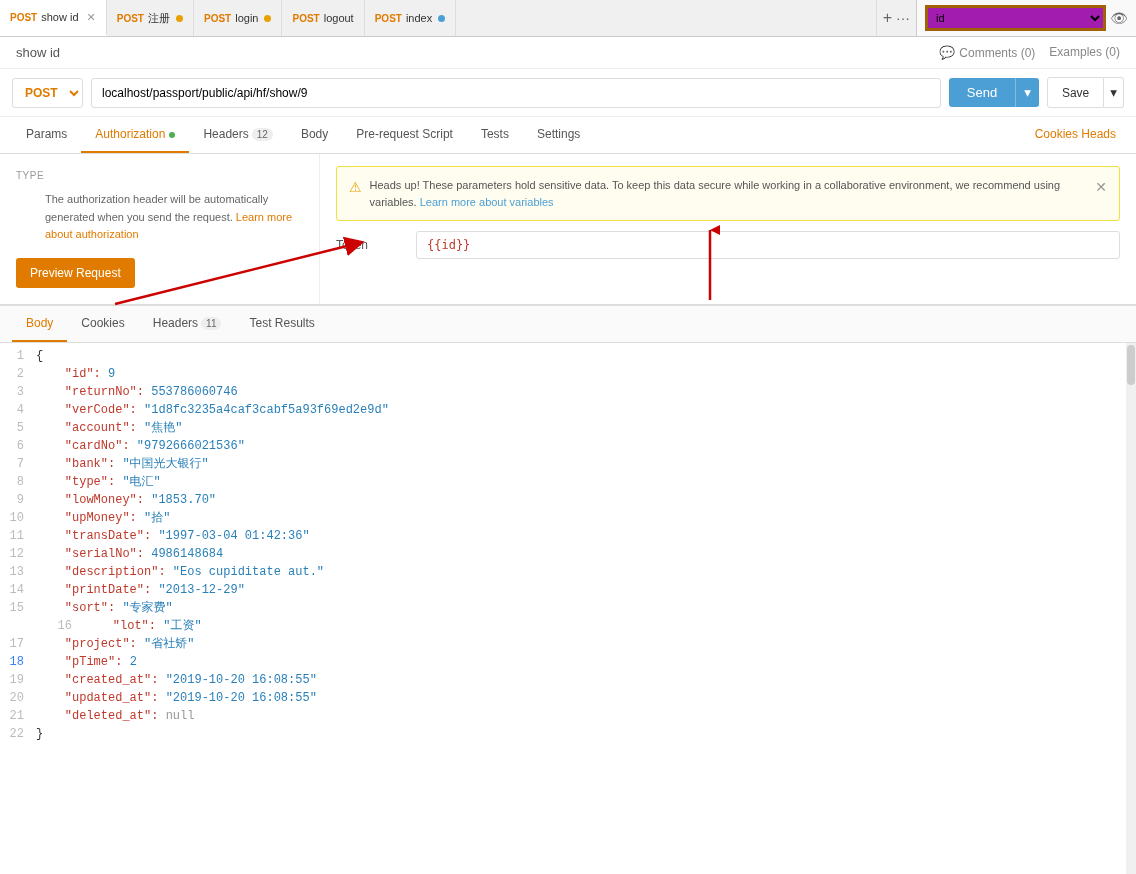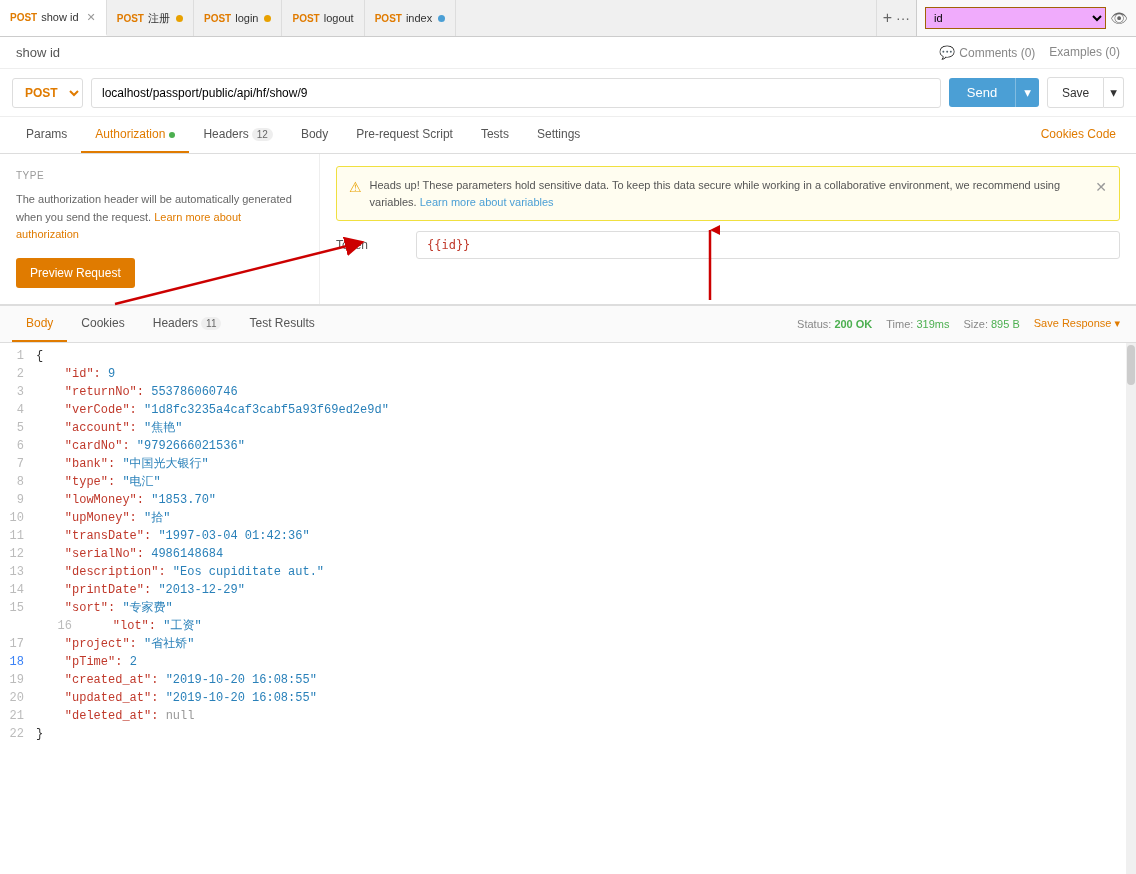--- a/index.html
+++ b/index.html
@@ -46,21 +46,21 @@
           <span>index</span>
           <span style="width:7px;height:7px;border-radius:50%;background:#4b9fd5;margin-left:6px;display:inline-block;"></span>
         </div>
       </div>
     <div style="display:flex; align-items:center; padding:0 6px; gap:4px; border-left:1px solid #ddd;">
       <span style="cursor:pointer; font-size:16px; color:#666;">+</span>
       <span style="cursor:pointer; font-size:14px; color:#666;">···</span>
     </div>
 
     <div style="display:flex; align-items:center; min-width:220px; border-left:1px solid #ccc; padding: 0 8px; background:#f9f9f9;">
-      <select style="flex:1; border:1px solid #a16207; padding:3px 4px; font-size:11px; background:#f0abfc;">
+      <select style="flex:1; border:3px solid #a16207; padding:3px 4px; font-size:11px; background:#a21caf;">
         <option>id</option>
       </select>
       <button style="background:none; border:none; cursor:pointer; color:#666; font-size:14px; margin-left:4px;">👁</button>
     </div>
   </div>
 
   <div style="display:flex; align-items:center; padding:8px 16px; border-bottom:1px solid #eee;">
     <span style="font-size:13px; color:#555;">show id</span>
     <div style="margin-left:auto; display:flex; gap:14px; font-size:12px; color:#888;">
       <span style="cursor:pointer; display:flex; align-items:center; gap:4px;"><span style="font-size:13px;">💬</span> Comments (0)</span>
@@ -86,28 +86,28 @@
 
   <div style="display:flex; border-bottom:1px solid #ddd; padding:0 12px; background:#fff;" id="req-tabs">
 
   <div style="padding: 10px 14px; font-size: 12px; cursor: pointer; color: rgb(85, 85, 85); border-bottom: 2px solid transparent;">Params</div>
       <div style="padding: 10px 14px; font-size: 12px; cursor: pointer; color: rgb(224, 123, 0); border-bottom: 2px solid rgb(224, 123, 0);">Authorization<span style="display:inline-block;width:6px;height:6px;border-radius:50%;background:#4CAF50;margin-left:4px;"></span></div>
       <div style="padding: 10px 14px; font-size: 12px; cursor: pointer; color: rgb(85, 85, 85); border-bottom: 2px solid transparent;">Headers<span style="background:#eee;color:#666;font-size:10px;padding:1px 5px;border-radius:8px;margin-left:3px;">12</span></div>
       <div style="padding: 10px 14px; font-size: 12px; cursor: pointer; color: rgb(85, 85, 85); border-bottom: 2px solid transparent;">Body</div>
       <div style="padding: 10px 14px; font-size: 12px; cursor: pointer; color: rgb(85, 85, 85); border-bottom: 2px solid transparent;">Pre-request Script</div>
       <div style="padding: 10px 14px; font-size: 12px; cursor: pointer; color: rgb(85, 85, 85); border-bottom: 2px solid transparent;">Tests</div>
       <div style="padding: 10px 14px; font-size: 12px; cursor: pointer; color: rgb(85, 85, 85); border-bottom: 2px solid transparent;">Settings</div>
-      <span style="margin-left: auto; color: rgb(224, 123, 0); font-size: 12px; cursor: pointer; padding: 10px 8px;">Cookies  Code</span>
+      <span style="margin-left: auto; color: rgb(224, 123, 0); font-size: 12px; cursor: pointer; padding: 10px 8px;">Cookies  Heads</span>
     </div>
 
   <div style="display:flex; border-bottom:2px solid #ddd;">
 
     <div style="width:320px; padding:16px; border-right:1px solid #eee;">
       <div style="font-size:10px; color:#999; text-transform:uppercase; margin-bottom:6px; letter-spacing:0.5px;">TYPE</div>
-      <div style="font-size:11px; color:#666; margin-top:10px; line-height:1.6;">
+      <div style="font-size:11px; color:#666; margin-top:10px; line-height:1.6;margin-left:29px;">
         The authorization header will be automatically generated when you send the request. <a href="#" style="color:#e07b00; text-decoration:none;">Learn more about authorization</a>
       </div>
       <button style="margin-top:14px; background:#e07b00; color:#fff; border:none; padding:8px 14px; font-size:12px; cursor:pointer; border-radius:3px;">Preview Request</button>
     </div>
 
     <div style="flex:1; padding:12px 16px; position:relative;">
 
       <div style="background:#fffdf0; border:1px solid #f0e040; border-radius:3px; padding:10px 12px; margin-bottom:10px; display:flex; align-items:flex-start; gap:8px; font-size:11px; color:#555; line-height:1.5;">
         <span style="color:#e8a100; font-size:14px; flex-shrink:0;">⚠</span>
         <span>Heads up! These parameters hold sensitive data. To keep this data secure while working in a collaborative environment, we recommend using variables. <a href="#" style="color:#4b9fd5; text-decoration:none;">Learn more about variables</a></span>
@@ -146,26 +146,20 @@
   </div>
 
   <div style="flex:1; display:flex; flex-direction:column; overflow:hidden;">
 
     <div style="display:flex; align-items:center; padding:0 12px; border-bottom:1px solid #ddd; background:#fafafa;" id="response-tabs">
 
     <div style="padding: 10px 14px; font-size: 12px; cursor: pointer; color: rgb(224, 123, 0); border-bottom: 2px solid rgb(224, 123, 0);">Body</div>
         <div style="padding: 10px 14px; font-size: 12px; cursor: pointer; color: rgb(85, 85, 85); border-bottom: 2px solid transparent;">Cookies</div>
         <div style="padding: 10px 14px; font-size: 12px; cursor: pointer; color: rgb(85, 85, 85); border-bottom: 2px solid transparent;">Headers<span style="background:#eee;color:#666;font-size:10px;padding:1px 5px;border-radius:8px;margin-left:3px;">11</span></div>
         <div style="padding: 10px 14px; font-size: 12px; cursor: pointer; color: rgb(85, 85, 85); border-bottom: 2px solid transparent;">Test Results</div>
-        <div style="margin-left: auto; display: flex; gap: 14px; font-size: 11px; color: rgb(136, 136, 136); align-items: center; padding-right: 4px;">
-  <span>Status: <span style="color:#4CAF50;font-weight:bold;">200 OK</span></span>
-  <span>Time: <span style="color:#4CAF50;">319ms</span></span>
-  <span>Size: <span style="color:#4CAF50;">895 B</span></span>
-  <span style="color:#e07b00;cursor:pointer;">Save Response ▾</span>
-</div>
       </div>
 
 
     <div style="flex:1; overflow-y:auto; background:#fff; display:flex;">
       <div style="flex:1; font-family:'Courier New',monospace; font-size:12px; line-height:18px; padding:4px 0;" id="code-content">
 
       <div style="display: flex; min-height: 18px;">
             <span style="width:36px;text-align:right;padding-right:12px;color:#bbb;user-select:none;flex-shrink:0;font-size:12px;">1</span>
             <span style="flex:1;white-space:pre;font-size:12px;"><span style="color:#333;">{</span></span>
           </div>

